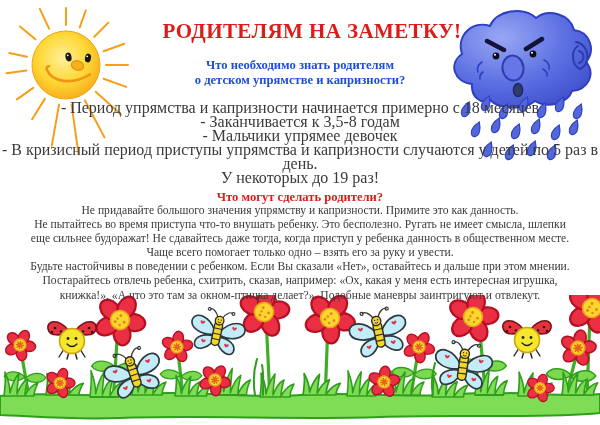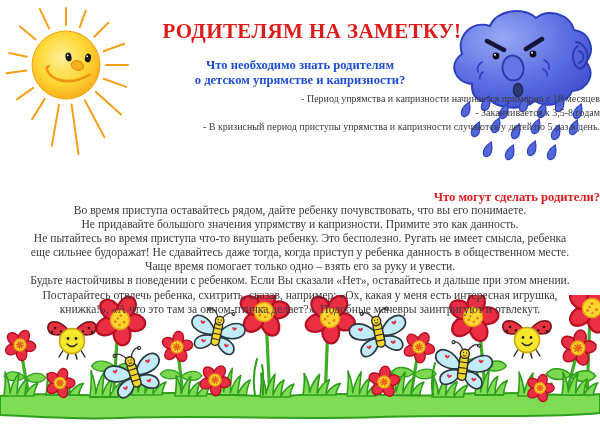--- a/index.html
+++ b/index.html
@@ -14,24 +14,24 @@
   #meadow-svg{left:0;top:295px;}
   .content{position:absolute;left:0;top:0;width:600px;height:425px;z-index:2;text-align:center;}
   .line-block{position:absolute;left:0;width:100%;}
   .title{
     top:19px;font-size:21px;font-weight:bold;color:#de1b1b;letter-spacing:.4px;padding-left:12px;
   }
   .subtitle{
     top:58px;font-size:12.6px;font-weight:bold;color:#1d4ed8;line-height:14.5px;
   }
   .facts{
-    top:92px;font-size:10px;color:#3a3a3a;line-height:14.1px;text-align:right;
+    top:101px;font-size:16px;color:#3a3a3a;line-height:14.1px;
   }
   .h2{
-    top:190px;font-size:12.6px;font-weight:bold;color:#de1b1b;text-align:right;
+    top:190px;font-size:12.6px;font-weight:bold;color:#de1b1b;
   }
   .advice{
     top:204px;font-size:11.6px;color:#3a3a3a;line-height:14.1px;
   }
 </style>
 </head>
 <body>
 
 <svg id="sun-svg" class="deco" width="160" height="165" viewBox="0 0 160 165" aria-hidden="true">
   <defs>
@@ -266,29 +266,30 @@
   <div class="line-block title">РОДИТЕЛЯМ НА ЗАМЕТКУ!</div>
 
   <div class="line-block subtitle">
     <div>Что необходимо знать родителям</div>
     <div>о детском упрямстве и капризности?</div>
   </div>
 
   <div class="line-block facts">
     <div>- Период упрямства и капризности начинается примерно с 18 месяцев</div>
     <div>- Заканчивается к 3,5-8 годам</div>
+    <div>- Мальчики упрямее девочек</div>
     <div>- В кризисный период приступы упрямства и капризности случаются у детей по 5 раз в день.</div>
+    <div>У некоторых до 19 раз!</div>
   </div>
 
   <div class="line-block h2">Что могут сделать родители?</div>
 
   <div class="line-block advice">
-    <div>Во время приступа оставайтесь рядом, дайте ребенку почувствовать, что вы его понимаете.</div>
     <div>Не придавайте большого значения упрямству и капризности. Примите это как данность.</div>
-    <div>Не пытайтесь во время приступа что-то внушать ребенку. Это бесполезно. Ругать не имеет смысла, ребенка</div>
+    <div>Не пытайтесь во время приступа что-то внушать ребенку. Это бесполезно. Ругать не имеет смысла, шлепки</div>
     <div>еще сильнее будоражат! Не сдавайтесь даже тогда, когда приступ у ребенка данность в общественном месте.</div>
-    <div>Чаще время помогает только одно – взять его за руку и увести.</div>
+    <div>Чаще всего помогает только одно – взять его за руку и увести.</div>
     <div>Будьте настойчивы в поведении с ребенком. Если Вы сказали «Нет», оставайтесь и дальше при этом мнении.</div>
     <div>Постарайтесь отвлечь ребенка, схитрить, сказав, например: «Ох, какая у меня есть интересная игрушка,</div>
     <div>книжка!», «А что это там за окном-птичка делает?». Подобные маневры заинтригуют и отвлекут.</div>
   </div>
 
 </div>
 
 </body></html>

